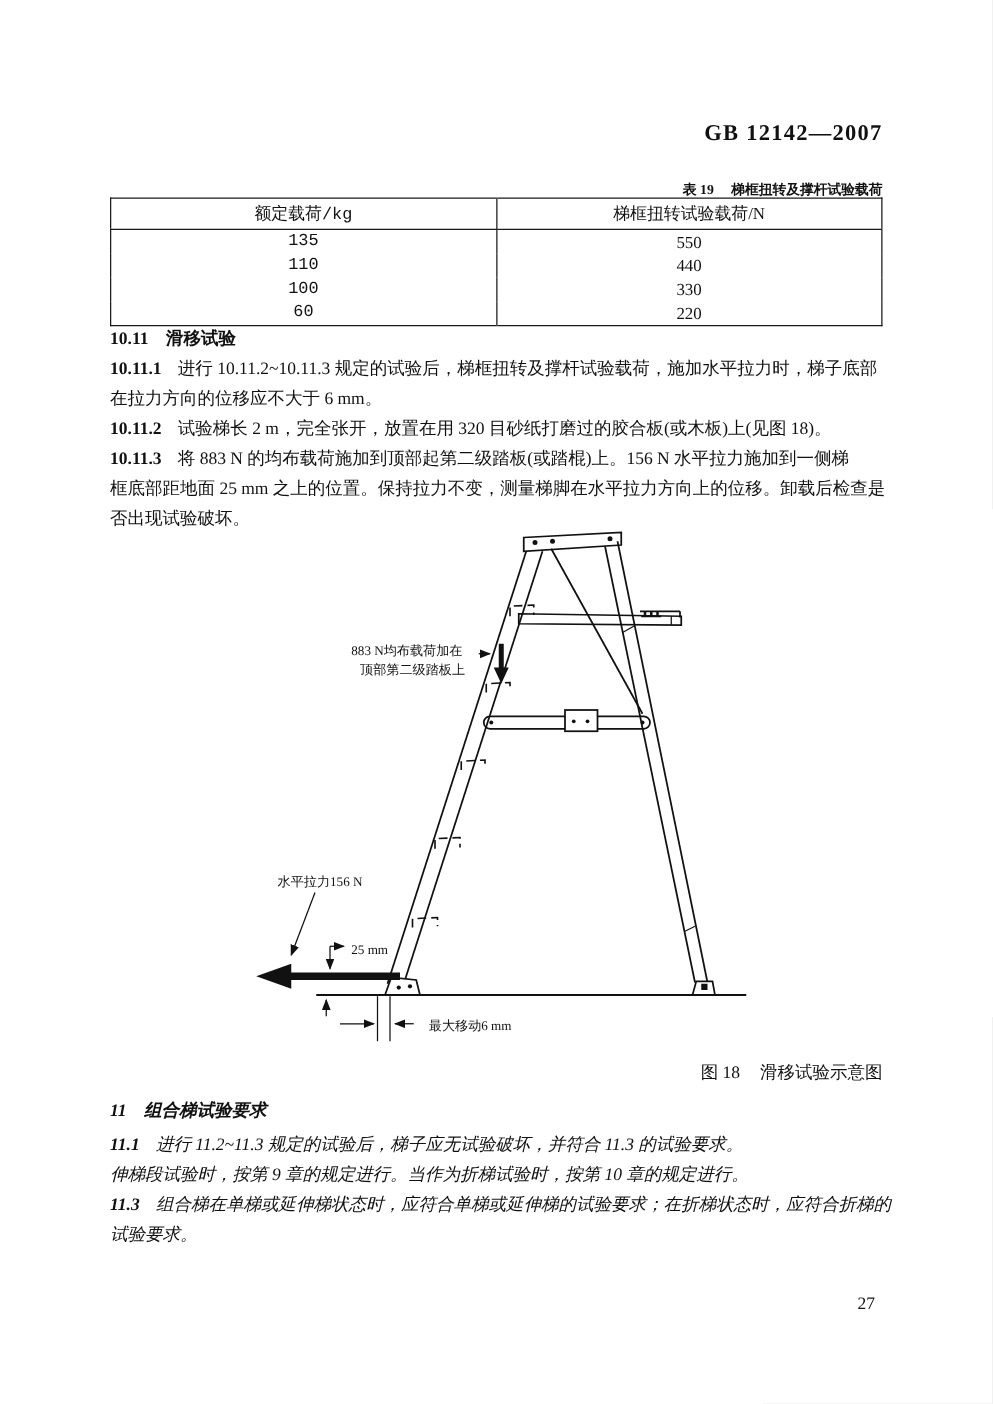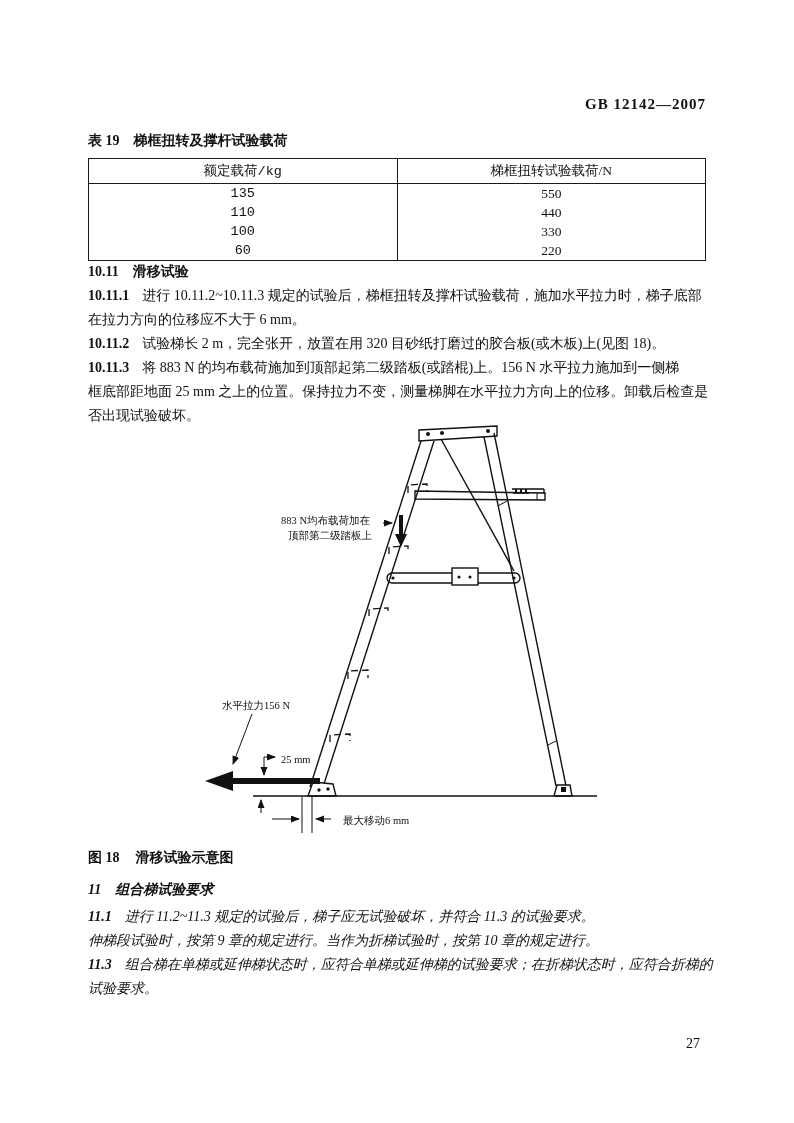--- a/index.html
+++ b/index.html
@@ -7,25 +7,25 @@
     position:relative;
     width:794px;height:1123px;
     background:#ffffff;
     margin:0 auto;
     font-family:"Liberation Serif","DejaVu Serif",serif;
     color:#111;
     overflow:hidden;
   }
   .doc-number{
     position:absolute;top:96px;left:88px;width:618px;
-    text-align:right;font-weight:bold;font-size:15px;letter-spacing:1px;
+    text-align:right;font-weight:bold;font-size:18px;letter-spacing:1px;
   }
   .tbl-title{
-    position:absolute;top:132px;left:88px;width:618px;
-    text-align:left;font-weight:bold;font-size:14px;
+    position:absolute;top:144px;left:88px;width:618px;
+    text-align:right;font-weight:bold;font-size:11px;
   }
   .tbl-title .tlabel{margin-right:14px;}
   table.gbtable{
     position:absolute;top:158px;left:88px;width:618px;
     border-collapse:collapse;table-layout:fixed;
     font-size:13.5px;
   }
   table.gbtable th,table.gbtable td{
     text-align:center;font-weight:normal;padding:0;
   }
@@ -41,21 +41,21 @@
   }
   .textblock .line{white-space:nowrap;}
   .clause-num{font-weight:bold;margin-right:13px;}
   .sec-head{font-weight:bold;}
   .sec-head .clause-num{margin-right:14px;}
   .block-10-11{top:260px;}
   .block-11{top:878px;font-style:italic;}
   .block-11 .first{margin-top:3px;}
   .fig-caption{
     position:absolute;top:849px;left:88px;width:618px;
-    text-align:left;font-weight:bold;font-size:14px;
+    text-align:right;font-weight:normal;font-size:14px;
   }
   .fig-caption .flabel{margin-right:16px;}
   .page-number{
     position:absolute;top:1036px;left:88px;width:612px;
     text-align:right;font-size:14px;
   }
   svg.figure{position:absolute;top:0;left:0;}
   svg.figure text{font-family:"Liberation Serif","DejaVu Serif",serif;fill:#111;}
 </style>
 </head>

